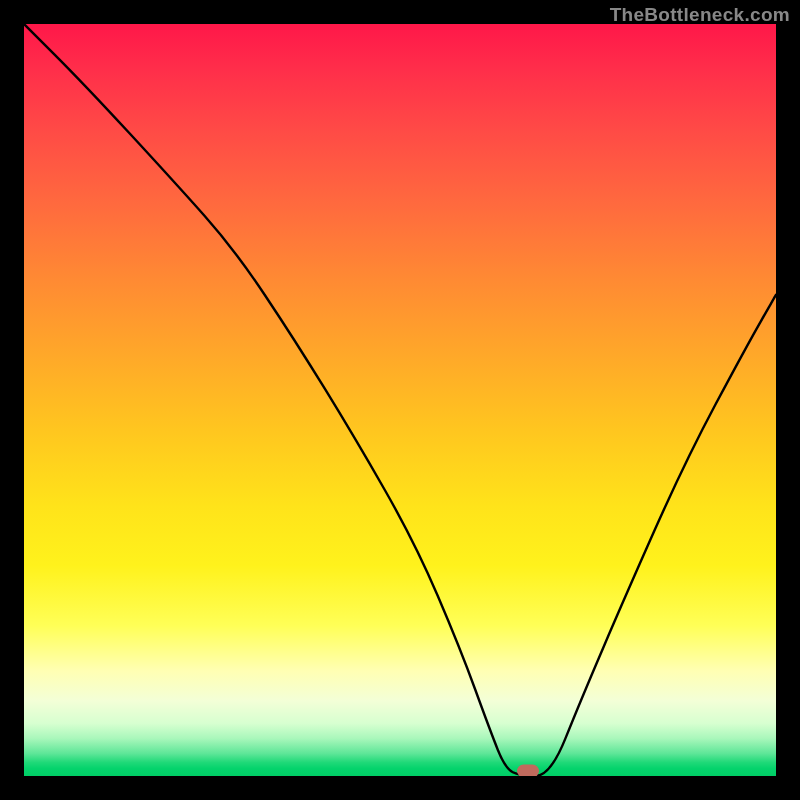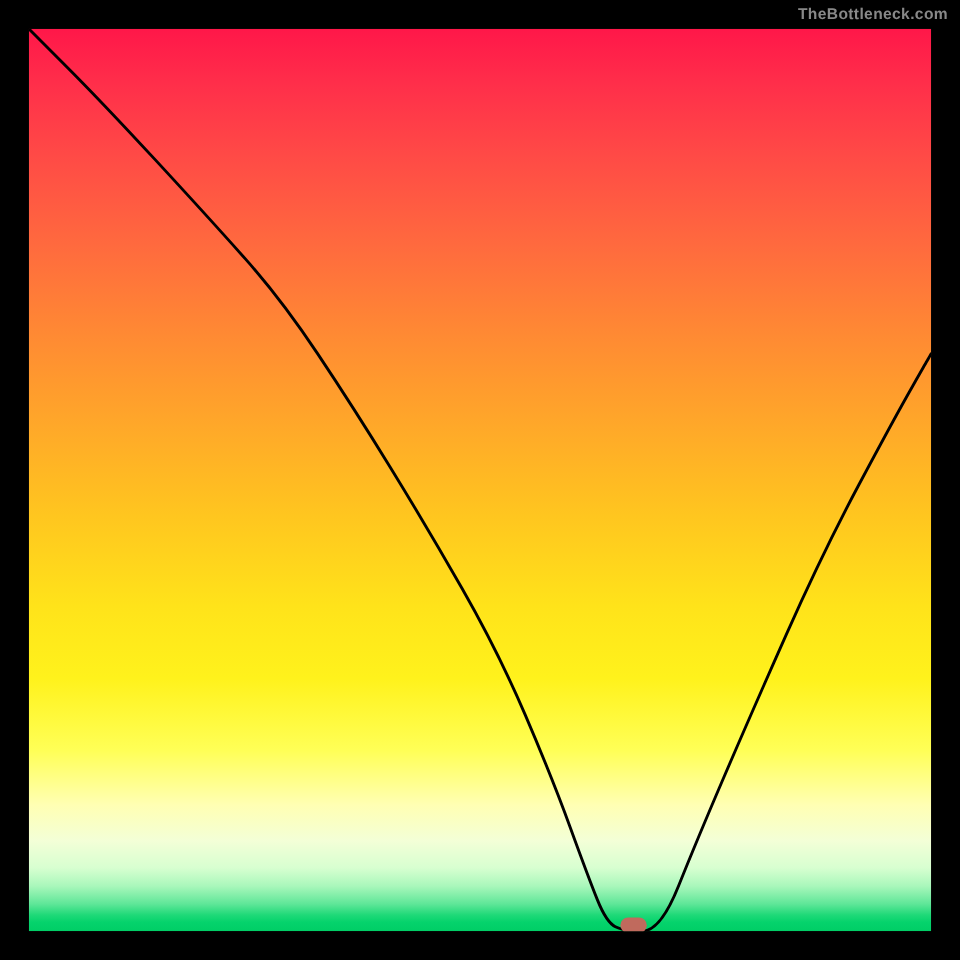--- a/index.html
+++ b/index.html
@@ -15,21 +15,21 @@
     position: relative;
     width: 800px;
     height: 800px;
     background: #000;
   }
   .watermark {
     position: absolute;
     top: 4px;
     right: 10px;
     color: #888;
-    font-size: 13px;
+    font-size: 19px;
     font-weight: 600;
     letter-spacing: 0.3px;
     z-index: 20;
   }
   .plot {
     position: absolute;
     left: 24px;
     top: 24px;
     width: 752px;
     height: 752px;

